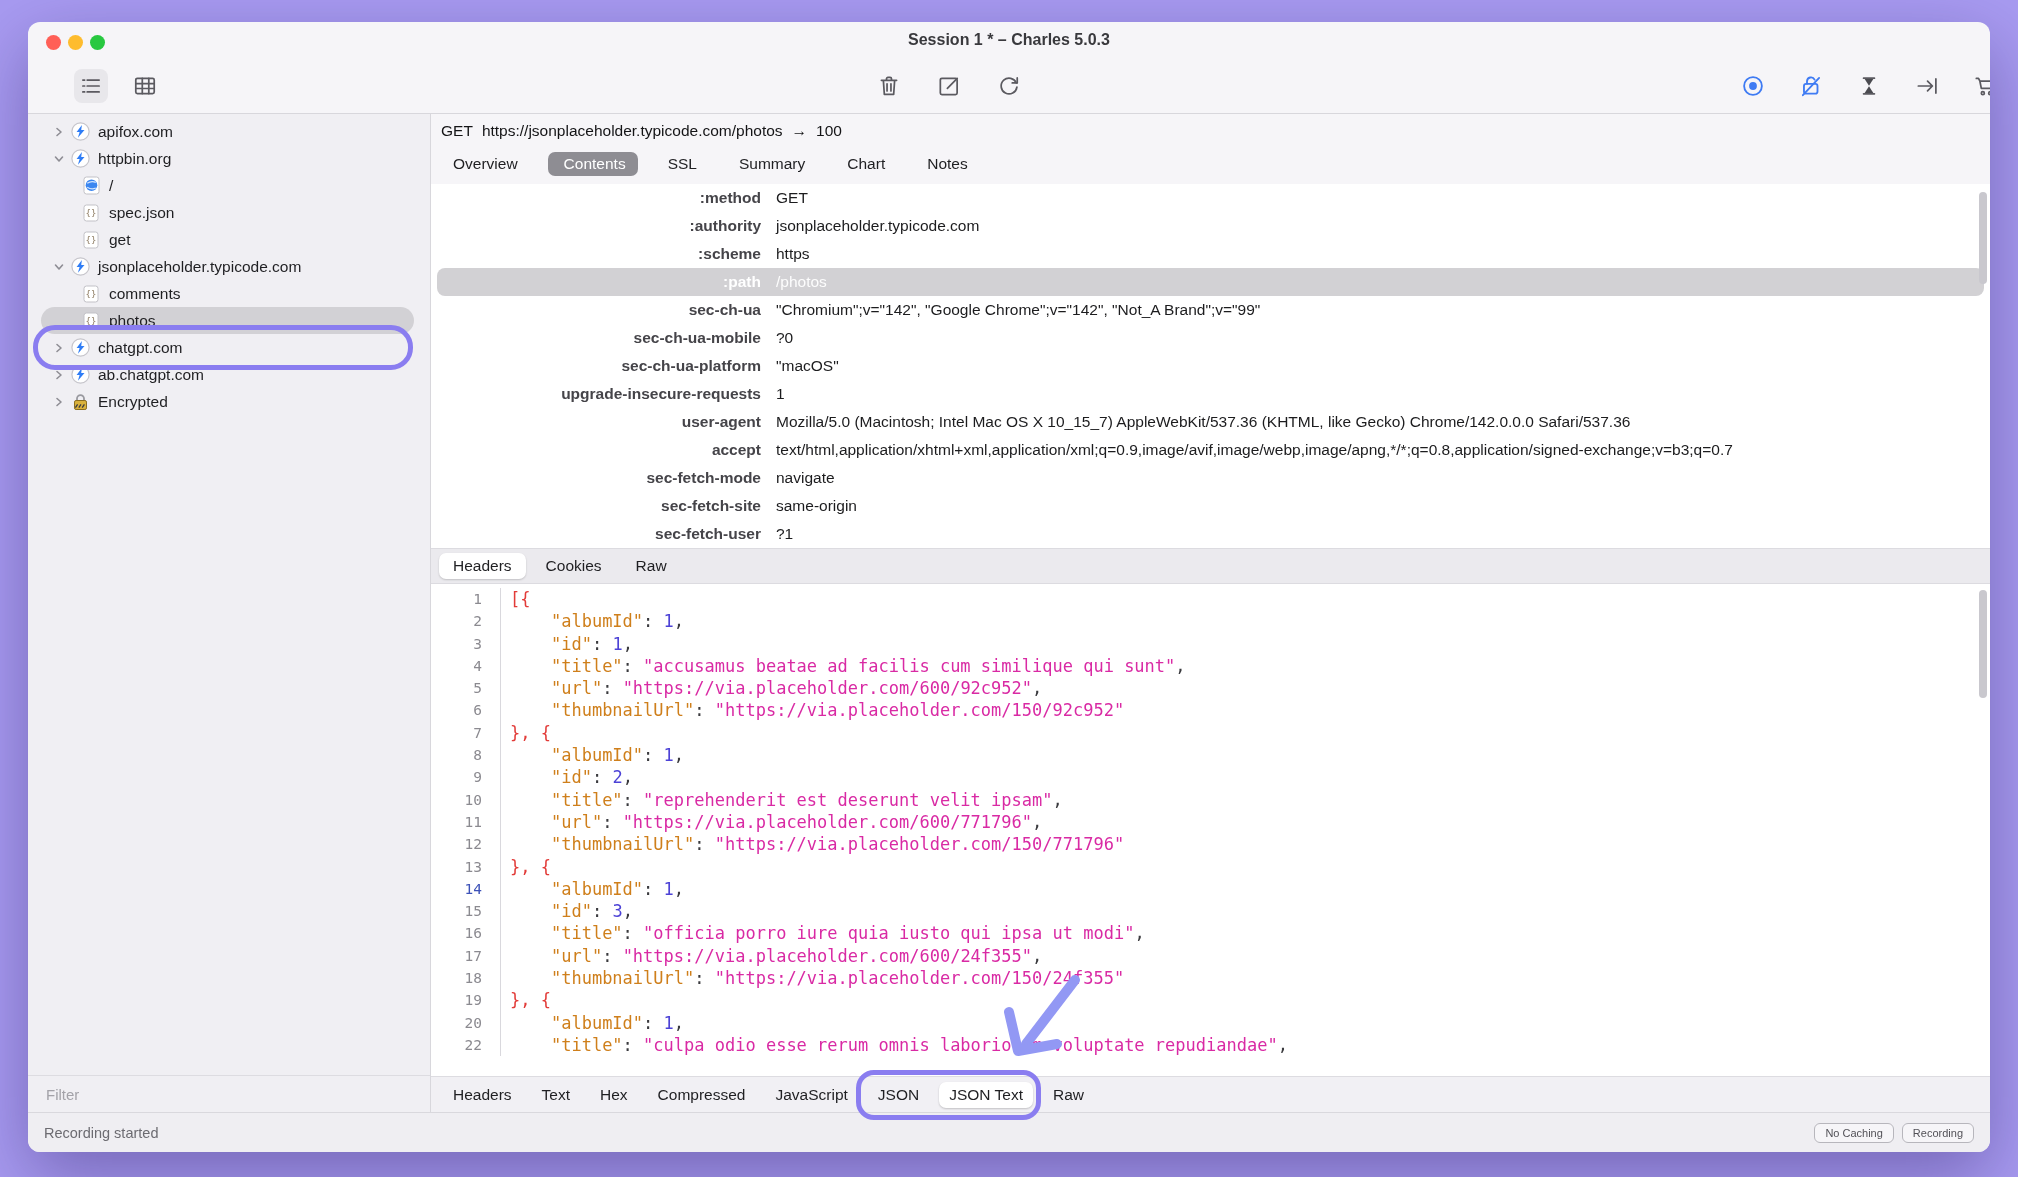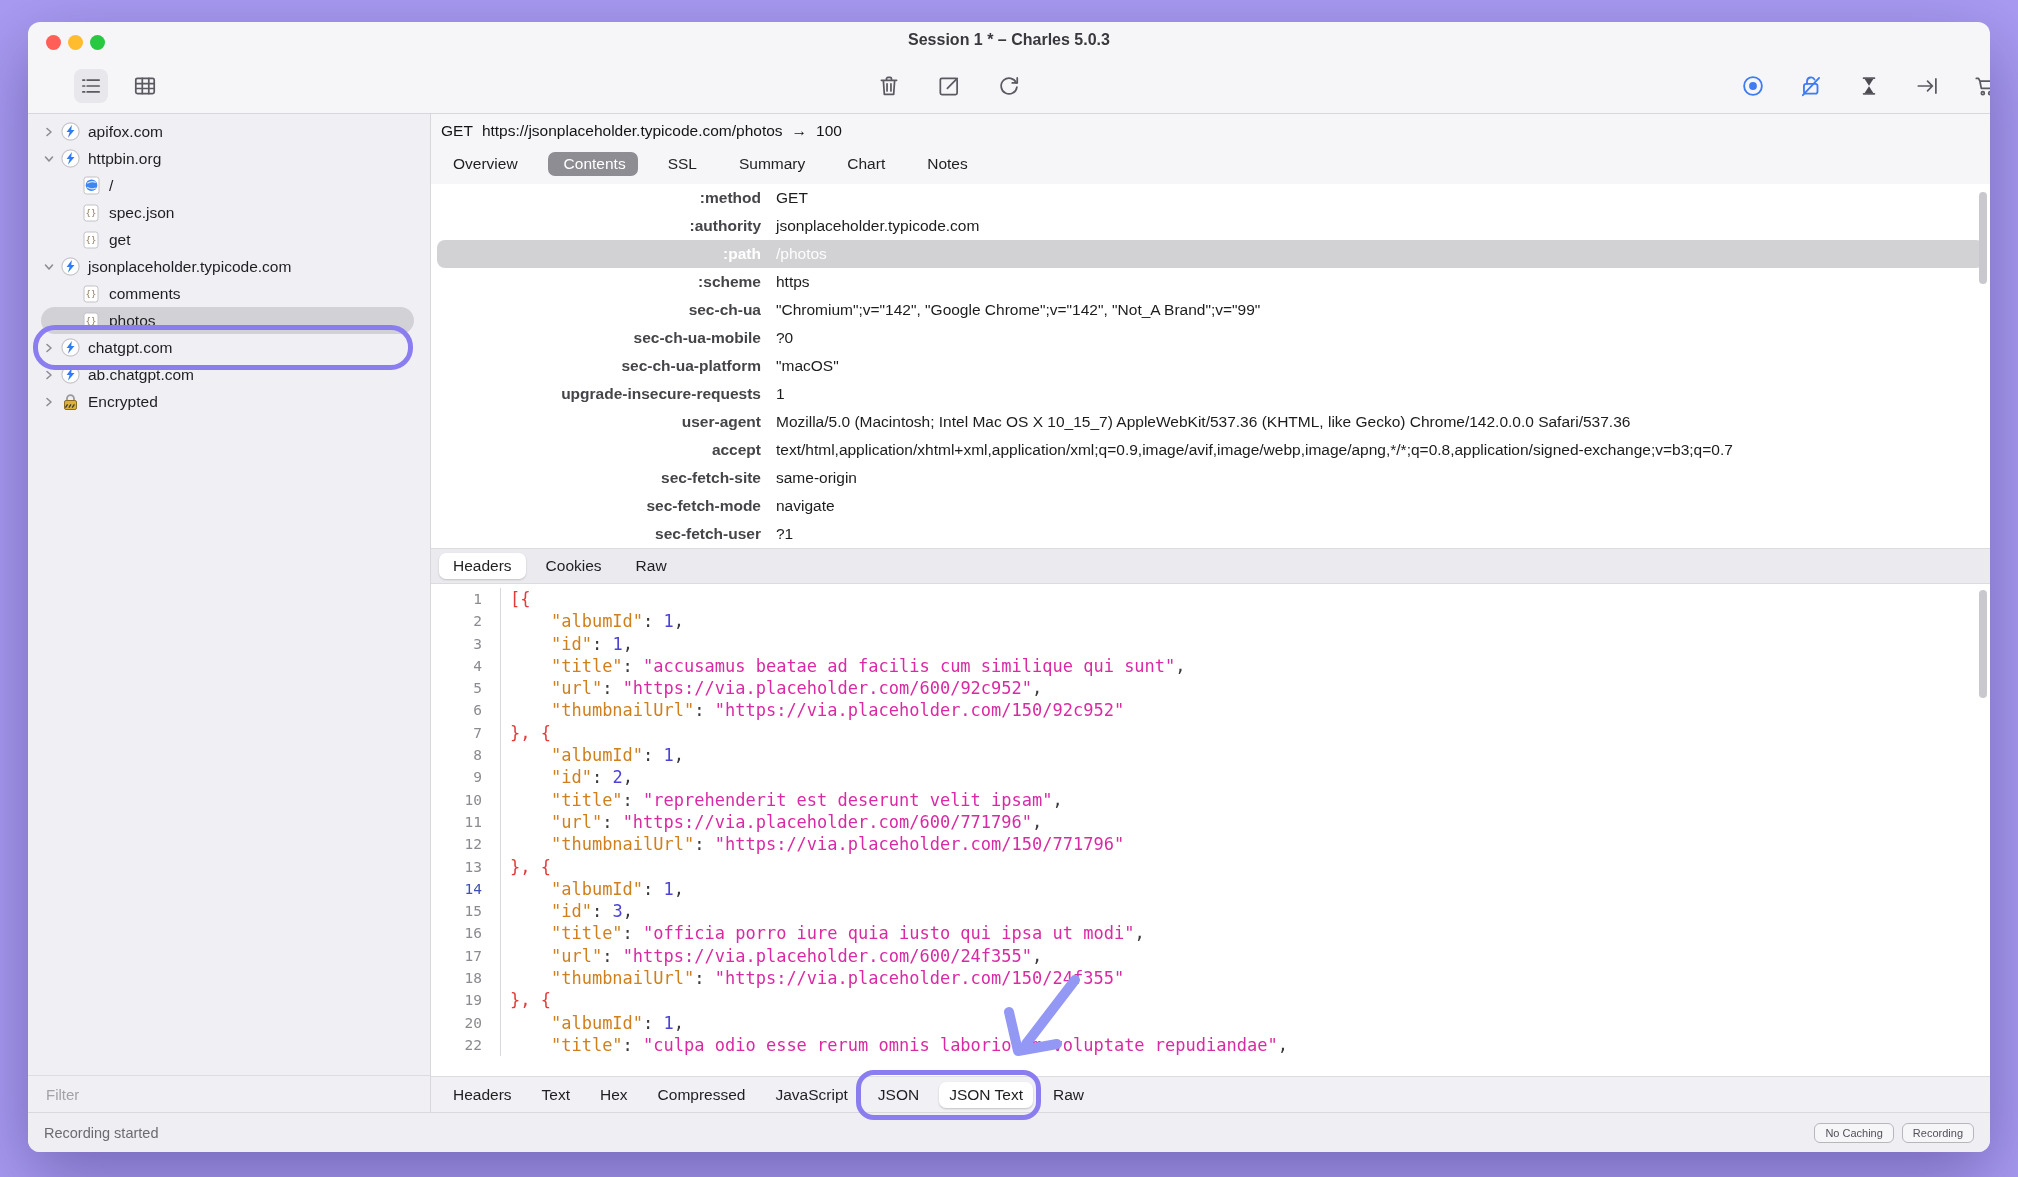--- a/index.html
+++ b/index.html
@@ -19,21 +19,21 @@
   .toolbar{position:absolute;top:38px;left:0;right:0;height:53px;border-bottom:1px solid #d8d7dc;}
   .tgroup{position:absolute;top:9px;display:flex;align-items:center;}
   .tbtn{width:34px;height:34px;display:flex;align-items:center;justify-content:center;border-radius:8px;}
   .tbtn.on{background:#e8e7eb;}
   .tbtn svg{display:block;}
   
   .main{position:absolute;top:92px;left:0;right:0;bottom:40px;}
   .sidebar{position:absolute;left:0;top:0;bottom:0;width:402px;background:#f0eff3;border-right:1px solid #d8d7dc;}
   .tree{position:absolute;top:4px;left:0;right:0;}
   .trow{position:relative;height:27px;display:flex;align-items:center;font-size:15.5px;color:#1f1f22;
-        padding-left:15px;white-space:nowrap;}
+        padding-left:25px;white-space:nowrap;}
   .trow.child{padding-left:36px;}
   .trow .chev{width:12px;height:12px;margin-right:5px;flex:none;display:flex;align-items:center;}
   .trow .chev.open{transform:rotate(90deg);}
   .trow .chev.none{visibility:hidden;}
   .trow .ticon{width:20px;margin-right:8px;flex:none;display:flex;align-items:center;justify-content:center;}
   .trow.sel::before{content:"";position:absolute;left:13px;right:16px;top:0;bottom:0;
         background:#d2d1d5;border-radius:14px;z-index:0;}
   .trow>*{position:relative;z-index:1;}
   .filterbar{position:absolute;left:0;right:0;bottom:0;height:37px;border-top:1px solid #dddce1;
         display:flex;align-items:center;padding:0 16px;background:#f0eff3;box-sizing:border-box;}
@@ -381,29 +381,29 @@
         <div class="headers-pane">
           <div id="headers-grid">
               <div class="hrow">
                 <div class="hkey">:method</div>
                 <div class="hval">GET</div>
               </div>
               <div class="hrow">
                 <div class="hkey">:authority</div>
                 <div class="hval">jsonplaceholder.typicode.com</div>
               </div>
+              <div class="hrow">
+                <div class="hkey">:scheme</div>
+                <div class="hval">https</div>
+              </div>
               <div class="hrow hl">
                 <div class="hkey">:path</div>
                 <div class="hval">/photos</div>
               </div>
               <div class="hrow">
-                <div class="hkey">:scheme</div>
-                <div class="hval">https</div>
-              </div>
-              <div class="hrow">
                 <div class="hkey">sec-ch-ua</div>
                 <div class="hval">"Chromium";v="142", "Google Chrome";v="142", "Not_A Brand";v="99"</div>
               </div>
               <div class="hrow">
                 <div class="hkey">sec-ch-ua-mobile</div>
                 <div class="hval">?0</div>
               </div>
               <div class="hrow">
                 <div class="hkey">sec-ch-ua-platform</div>
                 <div class="hval">"macOS"</div>
@@ -414,26 +414,26 @@
               </div>
               <div class="hrow">
                 <div class="hkey">user-agent</div>
                 <div class="hval">Mozilla/5.0 (Macintosh; Intel Mac OS X 10_15_7) AppleWebKit/537.36 (KHTML, like Gecko) Chrome/142.0.0.0 Safari/537.36</div>
               </div>
               <div class="hrow">
                 <div class="hkey">accept</div>
                 <div class="hval">text/html,application/xhtml+xml,application/xml;q=0.9,image/avif,image/webp,image/apng,*/*;q=0.8,application/signed-exchange;v=b3;q=0.7</div>
               </div>
               <div class="hrow">
+                <div class="hkey">sec-fetch-mode</div>
+                <div class="hval">navigate</div>
+              </div>
+              <div class="hrow">
                 <div class="hkey">sec-fetch-site</div>
                 <div class="hval">same-origin</div>
-              </div>
-              <div class="hrow">
-                <div class="hkey">sec-fetch-mode</div>
-                <div class="hval">navigate</div>
               </div>
               <div class="hrow">
                 <div class="hkey">sec-fetch-user</div>
                 <div class="hval">?1</div>
               </div>
             </div>
           <div class="thumb" style="top:8px;height:92px;"></div>
         </div>
 
         <div class="midbar" id="content-tabs">

